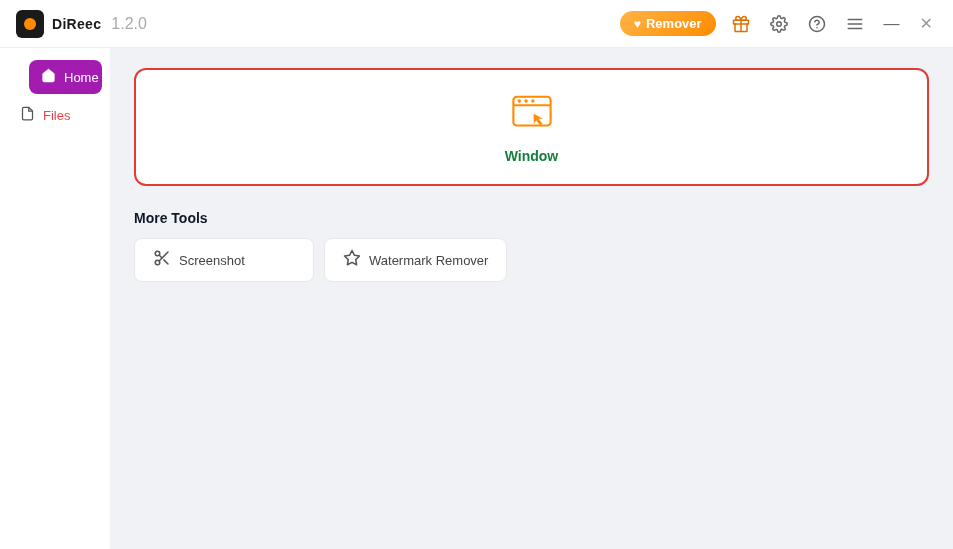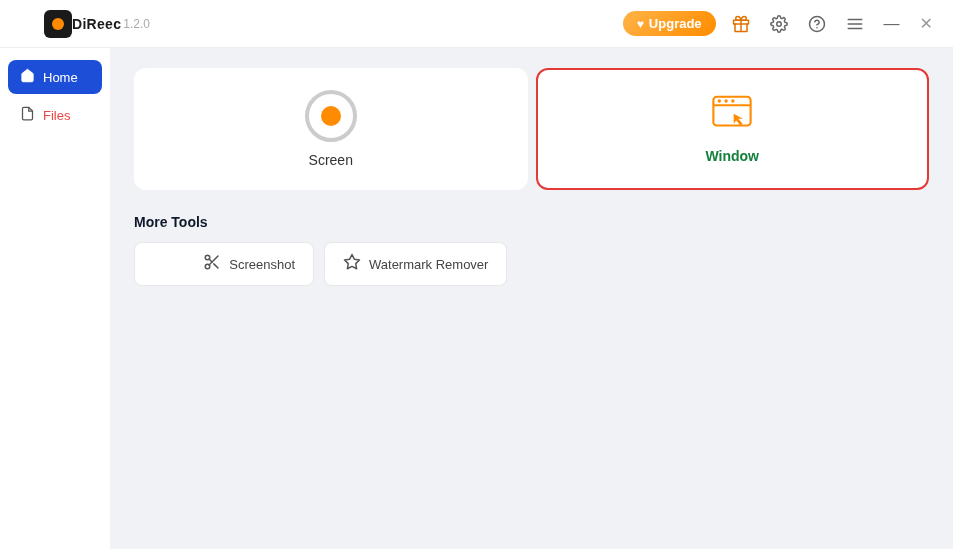--- a/index.html
+++ b/index.html
@@ -21,21 +21,21 @@
       display: flex;
       align-items: center;
       justify-content: space-between;
       padding: 0 16px;
       border-bottom: 1px solid #eee;
       flex-shrink: 0;
     }
     .titlebar-left {
       display: flex;
       align-items: center;
-      margin-left: 28px;
+      gap: 8px;
     }
     .app-icon {
       width: 28px;
       height: 28px;
       background: #1a1a1a;
       border-radius: 6px;
       display: flex;
       align-items: center;
       justify-content: center;
     }
@@ -45,21 +45,21 @@
       border-radius: 50%;
       background: #ff8c00;
     }
     .app-title {
       font-size: 14px;
       font-weight: 700;
       color: #1a1a1a;
       letter-spacing: 0.3px;
     }
     .app-version {
-      font-size: 12px;
+      font-size: 16px;
       color: #aaa;
       margin-left: 2px;
     }
     .titlebar-right {
       display: flex;
       align-items: center;
       gap: 12px;
     }
     .upgrade-btn {
       background: linear-gradient(135deg, #ffb347, #ff8c00);
@@ -118,22 +118,23 @@
       display: flex;
       align-items: center;
       gap: 8px;
       padding: 8px 12px;
       border-radius: 8px;
       cursor: pointer;
       font-size: 13px;
       color: #ef4444;
     }
     .sidebar-item.active {
-      background: #1d4ed8;
+      background: #a21caf;
       color: #fff;
+      margin-left: 21px;
     }
     .sidebar-item .s-icon {
       font-size: 15px;
     }
 
     
     .content {
       flex: 1;
       background: #f0f2f5;
       padding: 20px 24px;
@@ -211,42 +212,41 @@
       border-radius: 8px;
       padding: 10px 18px;
       display: flex;
       align-items: center;
       gap: 8px;
       cursor: pointer;
       font-size: 13px;
       color: #444;
       border: 1px solid #e8e8e8;
       min-width: 180px;
-      justify-content: flex-end;
     }
     .tool-icon {
       font-size: 16px;
       color: #555;
     }
   </style>
 </head>
 <body>
 
 <div class="titlebar">
   <div class="titlebar-left">
     <div class="app-icon">
       <div class="app-icon-inner"></div>
     </div>
     <span class="app-title">DiReec</span>
     <span class="app-version">1.2.0</span>
   </div>
   <div class="titlebar-right">
     <button class="upgrade-btn">
       <span class="heart">♥</span>
-      <span>Upgrade</span>
+      <span>Remover</span>
     </button>
     <div class="title-icon-btn" title="Gift">
 
       <svg width="18" height="18" viewBox="0 0 24 24" fill="none" stroke="#e07000" stroke-width="2" stroke-linecap="round" stroke-linejoin="round">
         <polyline points="20 12 20 22 4 22 4 12"></polyline>
         <rect x="2" y="7" width="20" height="5"></rect>
         <line x1="12" y1="22" x2="12" y2="7"></line>
         <path d="M12 7H7.5a2.5 2.5 0 0 1 0-5C11 2 12 7 12 7z"></path>
         <path d="M12 7h4.5a2.5 2.5 0 0 0 0-5C13 2 12 7 12 7z"></path>
       </svg>
@@ -296,26 +296,20 @@
         </svg>
       </span>
       <span>Files</span>
     </div>
   </div>
 
   <div class="content">
 
     <div class="cards-row">
 
-      <div class="record-card">
-        <div class="icon-screen">
-          <div class="icon-screen-inner"></div>
-        </div>
-        <span class="card-label">Screen</span>
-      </div>
 
       <div class="record-card selected">
         <div class="icon-window">
           <svg width="48" height="48" viewBox="0 0 52 52" fill="none">
             <rect x="4" y="8" width="44" height="34" rx="4" ry="4" stroke="#ff8c00" stroke-width="2.5" fill="none"></rect>
             <line x1="4" y1="18" x2="48" y2="18" stroke="#ff8c00" stroke-width="2.5"></line>
             <circle cx="11" cy="13" r="2" fill="#ff8c00"></circle>
             <circle cx="19" cy="13" r="2" fill="#ff8c00"></circle>
             <circle cx="27" cy="13" r="2" fill="#ff8c00"></circle>
 

